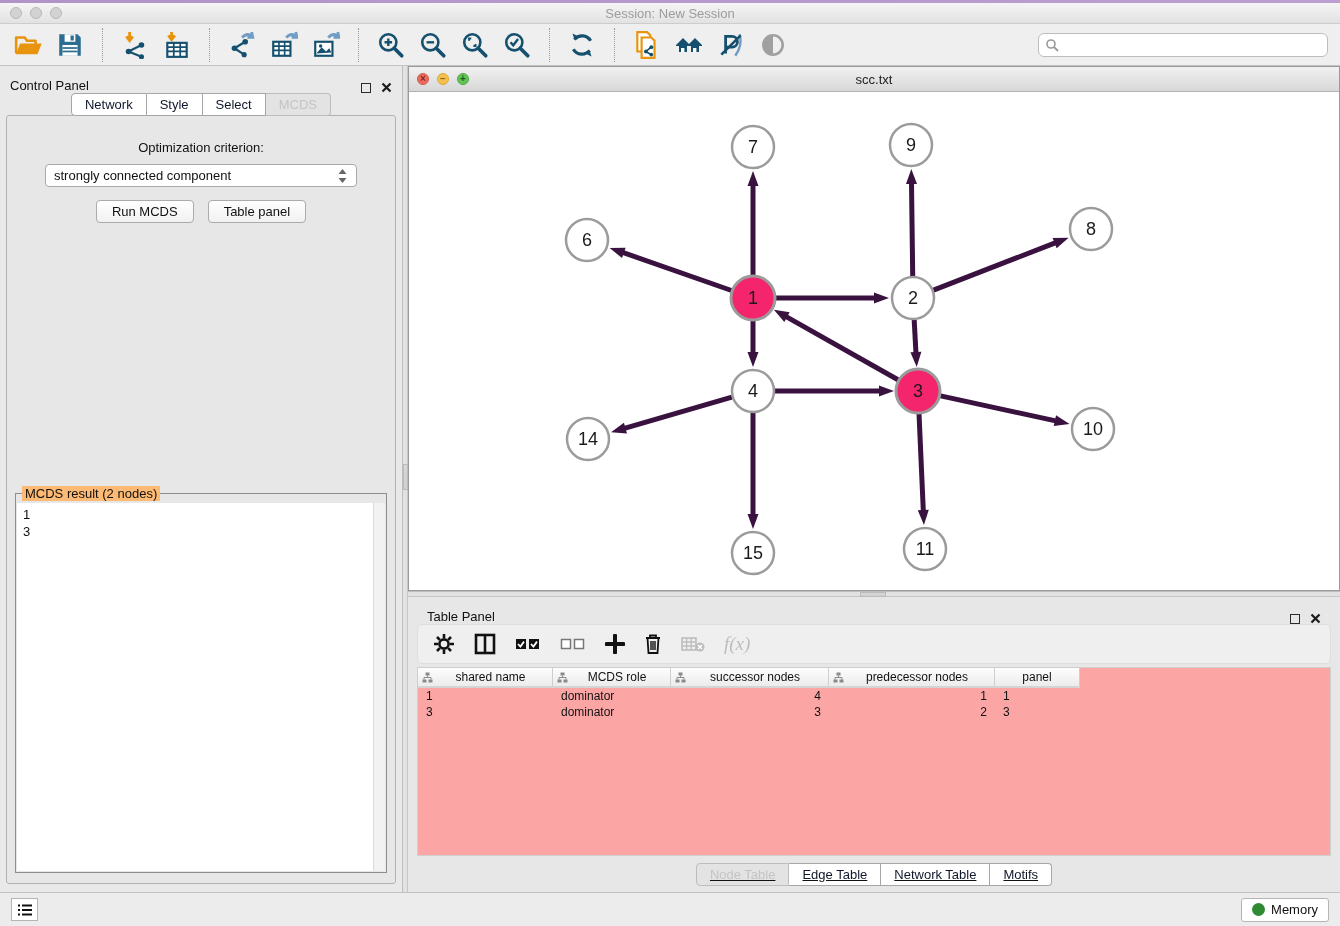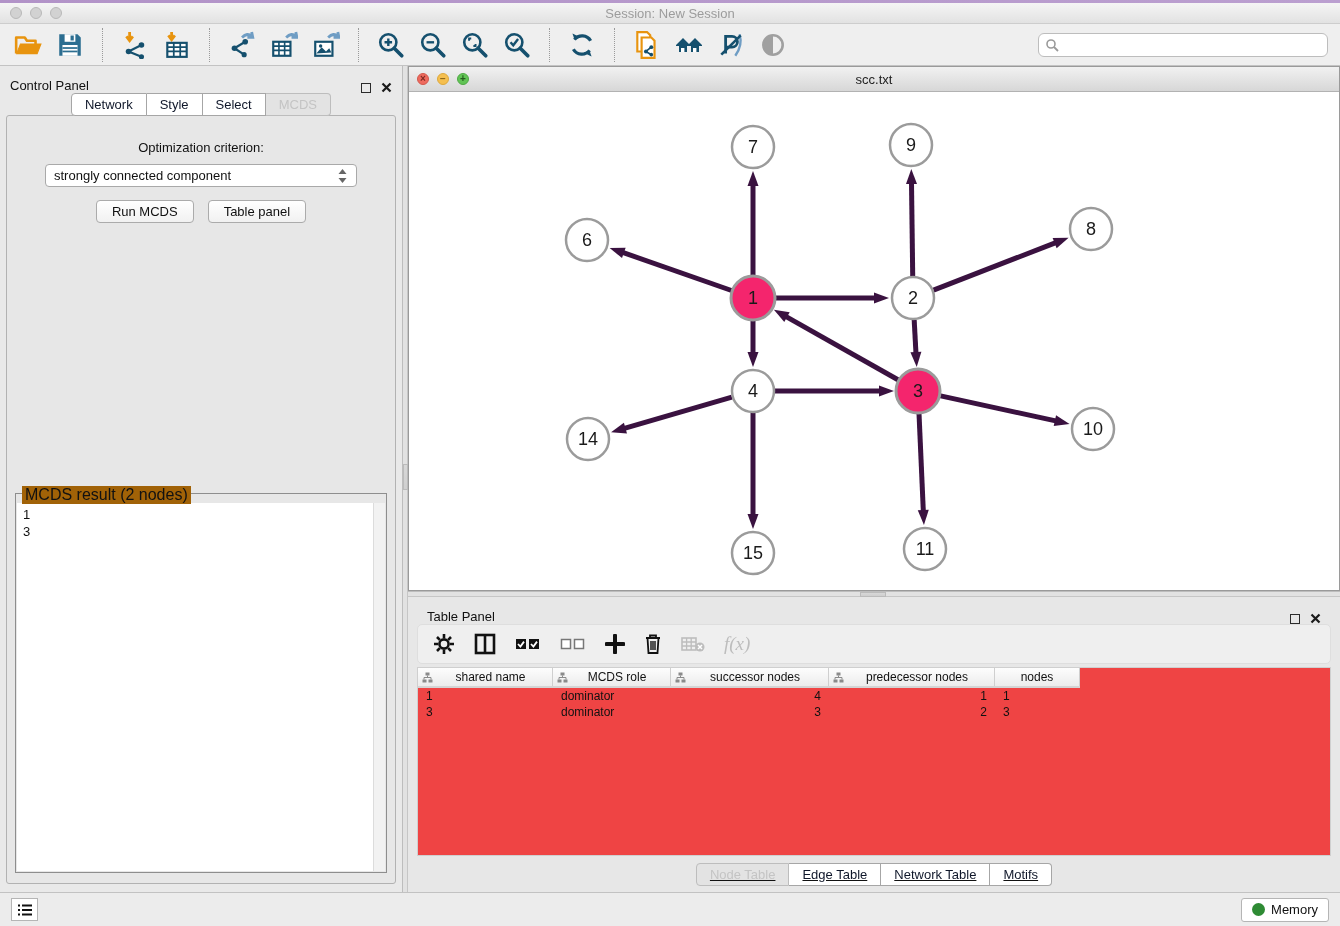--- a/index.html
+++ b/index.html
@@ -47,21 +47,21 @@
              background:#e7e7e7; display:flex; flex-direction:column; align-items:center; min-height:0; }
   .opt-label { margin-top:24px; font-size:13px; }
   .criterion { margin-top:9px; width:312px; height:23px; background:#fff; border:1px solid #a9a9a9;
                border-radius:4px; display:flex; align-items:center; padding:0 8px; font-size:13px; }
   .criterion .stepper { margin-left:auto; }
   .cp-buttons { margin-top:13px; display:flex; gap:14px; }
   .mac-btn { background:linear-gradient(#ffffff,#f1f1f1); border:1px solid #ababab; border-radius:4px;
              padding:3px 15px; font-size:13px; color:#111; }
   .result-group { margin-top:auto; margin-bottom:10px; width:372px; height:380px; border:1px solid #8e8e8e;
                   position:relative; background:#e7e7e7; padding:9px 1px 1px 1px; }
-  .result-title { position:absolute; top:-8px; left:6px; background:#a16207; padding:0 3px; font-size:16px; }
+  .result-title { position:absolute; top:-8px; left:6px; background:#fdba74; padding:0 3px; font-size:13px; }
   .result-area { width:100%; height:100%; background:#fff; display:flex; }
   .result-lines { flex:1; padding:3px 6px; font-size:13px; line-height:17px; white-space:pre; }
   .result-scroll { width:12px; background:#f2f2f2; border-left:1px solid #dcdcdc; }
 
   
   .v-splitter { width:6px; background:#e2e2e2; border-left:1px solid #bdbdbd; border-right:1px solid #c6c6c6; position:relative; }
   .v-splitter .handle { position:absolute; top:398px; left:0; width:5px; height:26px;
                         background:linear-gradient(#d8d8d8,#cfcfcf); border:1px solid #bbb; }
 
   
@@ -74,21 +74,21 @@
   .nw-canvas svg { position:absolute; inset:0; }
 
   .h-splitter { height:6px; background:#e2e2e2; border-top:1px solid #bdbdbd; border-bottom:1px solid #c6c6c6; position:relative; }
   .h-splitter .handle { position:absolute; left:452px; top:0; width:26px; height:5px;
                         background:linear-gradient(#d8d8d8,#cfcfcf); border:1px solid #bbb; }
 
   
   .table-panel { flex:1; background:#e7e7e7; display:flex; flex-direction:column; padding:0 9px; min-height:0; }
   .tp-toolbar { height:40px; background:#efefef; border:1px solid #dedede; border-radius:5px;
                 display:flex; align-items:center; gap:19px; padding:0 15px; }
-  .tp-table { flex:1; background:#ef4444; border:1px solid #cfcfcf; margin-top:3px; overflow:hidden; }
+  .tp-table { flex:1; background:#fca5a5; border:1px solid #cfcfcf; margin-top:3px; overflow:hidden; }
   .thead { display:flex; height:20px; border-bottom:2px solid #d4d4d4; width:662px;
            background:linear-gradient(#fdfdfd,#ececec); }
   .th { display:flex; align-items:center; border-right:1px solid #cfcfcf; font-size:12px; padding:0 4px; }
   .th .th-label { flex:1; text-align:center; }
   .trow { display:flex; height:16px; align-items:center; font-size:12px; }
   .td { padding:0 8px; overflow:hidden; white-space:nowrap; }
   .tp-tabs { height:36px; display:flex; align-items:center; justify-content:center;text-decoration:underline; }
 
   
   .statusbar { height:34px; background:#ececec; border-top:1px solid #c2c2c2;
@@ -456,21 +456,21 @@
               <div class="th" style="width: 166px;">
                 <svg width="11" height="11" viewBox="0 0 11 11">
                   <rect x="3.5" y="0.5" width="4" height="3" fill="#8a8a8a"></rect>
                   <path d="M5.5 3.5 v2 M2 5.5 h7 M2 5.5 v2 M9 5.5 v2" stroke="#8a8a8a" fill="none" stroke-width="1"></path>
                   <rect x="0.5" y="7.5" width="4" height="3" fill="#8a8a8a"></rect>
                   <rect x="6.5" y="7.5" width="4" height="3" fill="#8a8a8a"></rect>
                 </svg>
                 <span class="th-label">predecessor nodes</span>
               </div>
               <div class="th" style="width: 85px;">
-                <span class="th-label">nodes</span>
+                <span class="th-label">panel</span>
               </div>
             </div>
           <div id="table-body">
               <div class="trow">
                 <div class="td" style="width: 135px; text-align: left;">1</div>
                 <div class="td" style="width: 118px; text-align: left;">dominator</div>
                 <div class="td" style="width: 158px; text-align: right;">4</div>
                 <div class="td" style="width: 166px; text-align: right;">1</div>
                 <div class="td" style="width: 85px; text-align: left;">1</div>
               </div>

